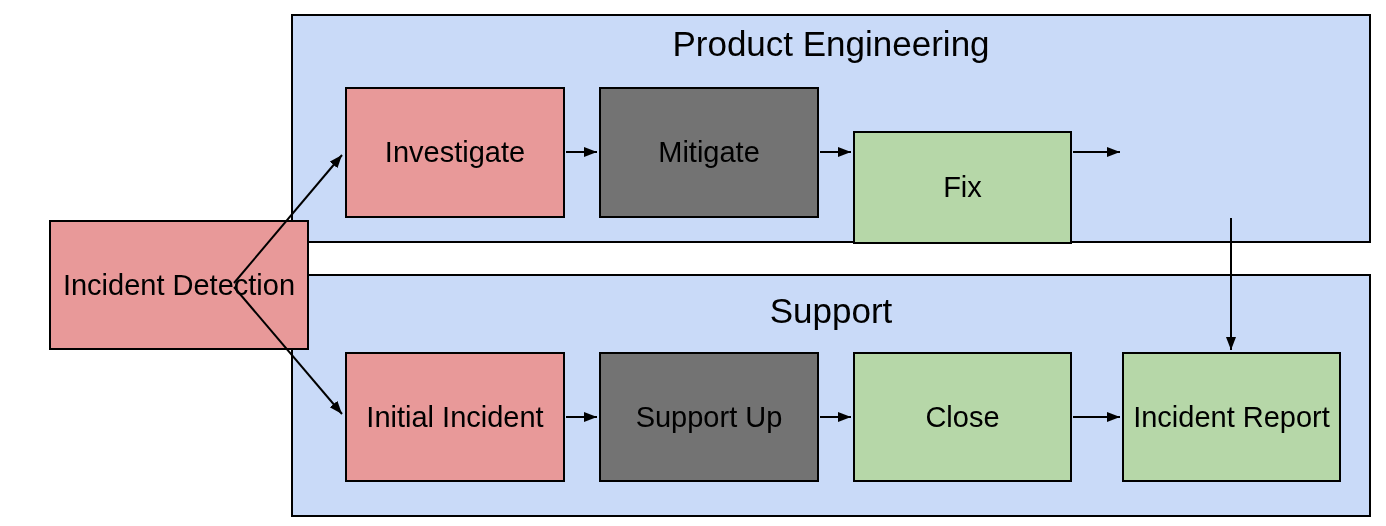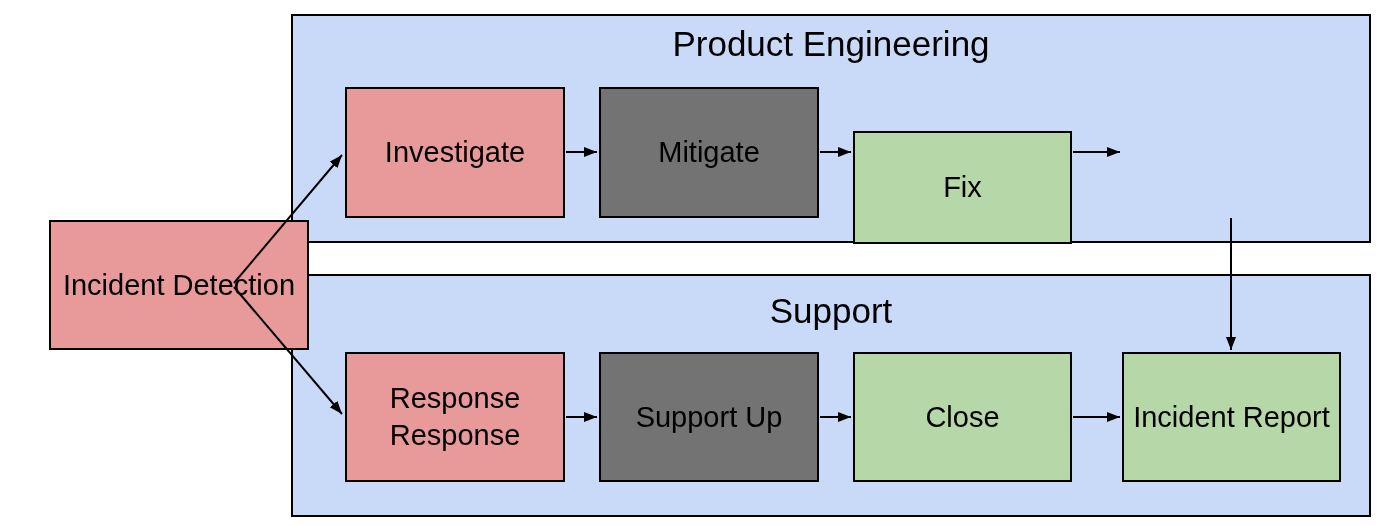--- a/index.html
+++ b/index.html
@@ -41,21 +41,21 @@
 
   <div class="lane-title" style="left:291px; top:26px; width:1080px;">Product Engineering</div>
   <div class="lane-title" style="left:291px; top:293px; width:1080px;">Support</div>
 
   <div class="node fill-red" style="left:13px; top:220px; width:260px; height:130px;margin-left:36px;">Incident Detection</div>
 
   <div class="node fill-red" style="left:345px; top:87px; width:220px; height:131px;">Investigate</div>
   <div class="node fill-yellow" style="left:599px; top:87px; width:220px; height:131px;">Mitigate</div>
   <div class="node fill-green" style="left:853px; top:87px; width:219px; height:113px;margin-top:44px;">Fix</div>
 
-  <div class="node fill-red" style="left:345px; top:352px; width:220px; height:130px;">Response Response</div>
+  <div class="node fill-red" style="left:345px; top:352px; width:220px; height:130px;">Initial Incident</div>
   <div class="node fill-yellow" style="left:599px; top:352px; width:220px; height:130px;">Support Up</div>
   <div class="node fill-green" style="left:853px; top:352px; width:219px; height:130px;">Close</div>
   <div class="node fill-green" style="left:1122px; top:352px; width:219px; height:130px;">Incident Report</div>
 
   <svg class="arrows" viewBox="0 0 1386 526">
     <defs>
       <marker id="ah" markerWidth="14" markerHeight="11" refX="13" refY="5" orient="auto" markerUnits="userSpaceOnUse">
         <path d="M0,0 L13,5 L0,10 z"></path>
       </marker>
     </defs>

